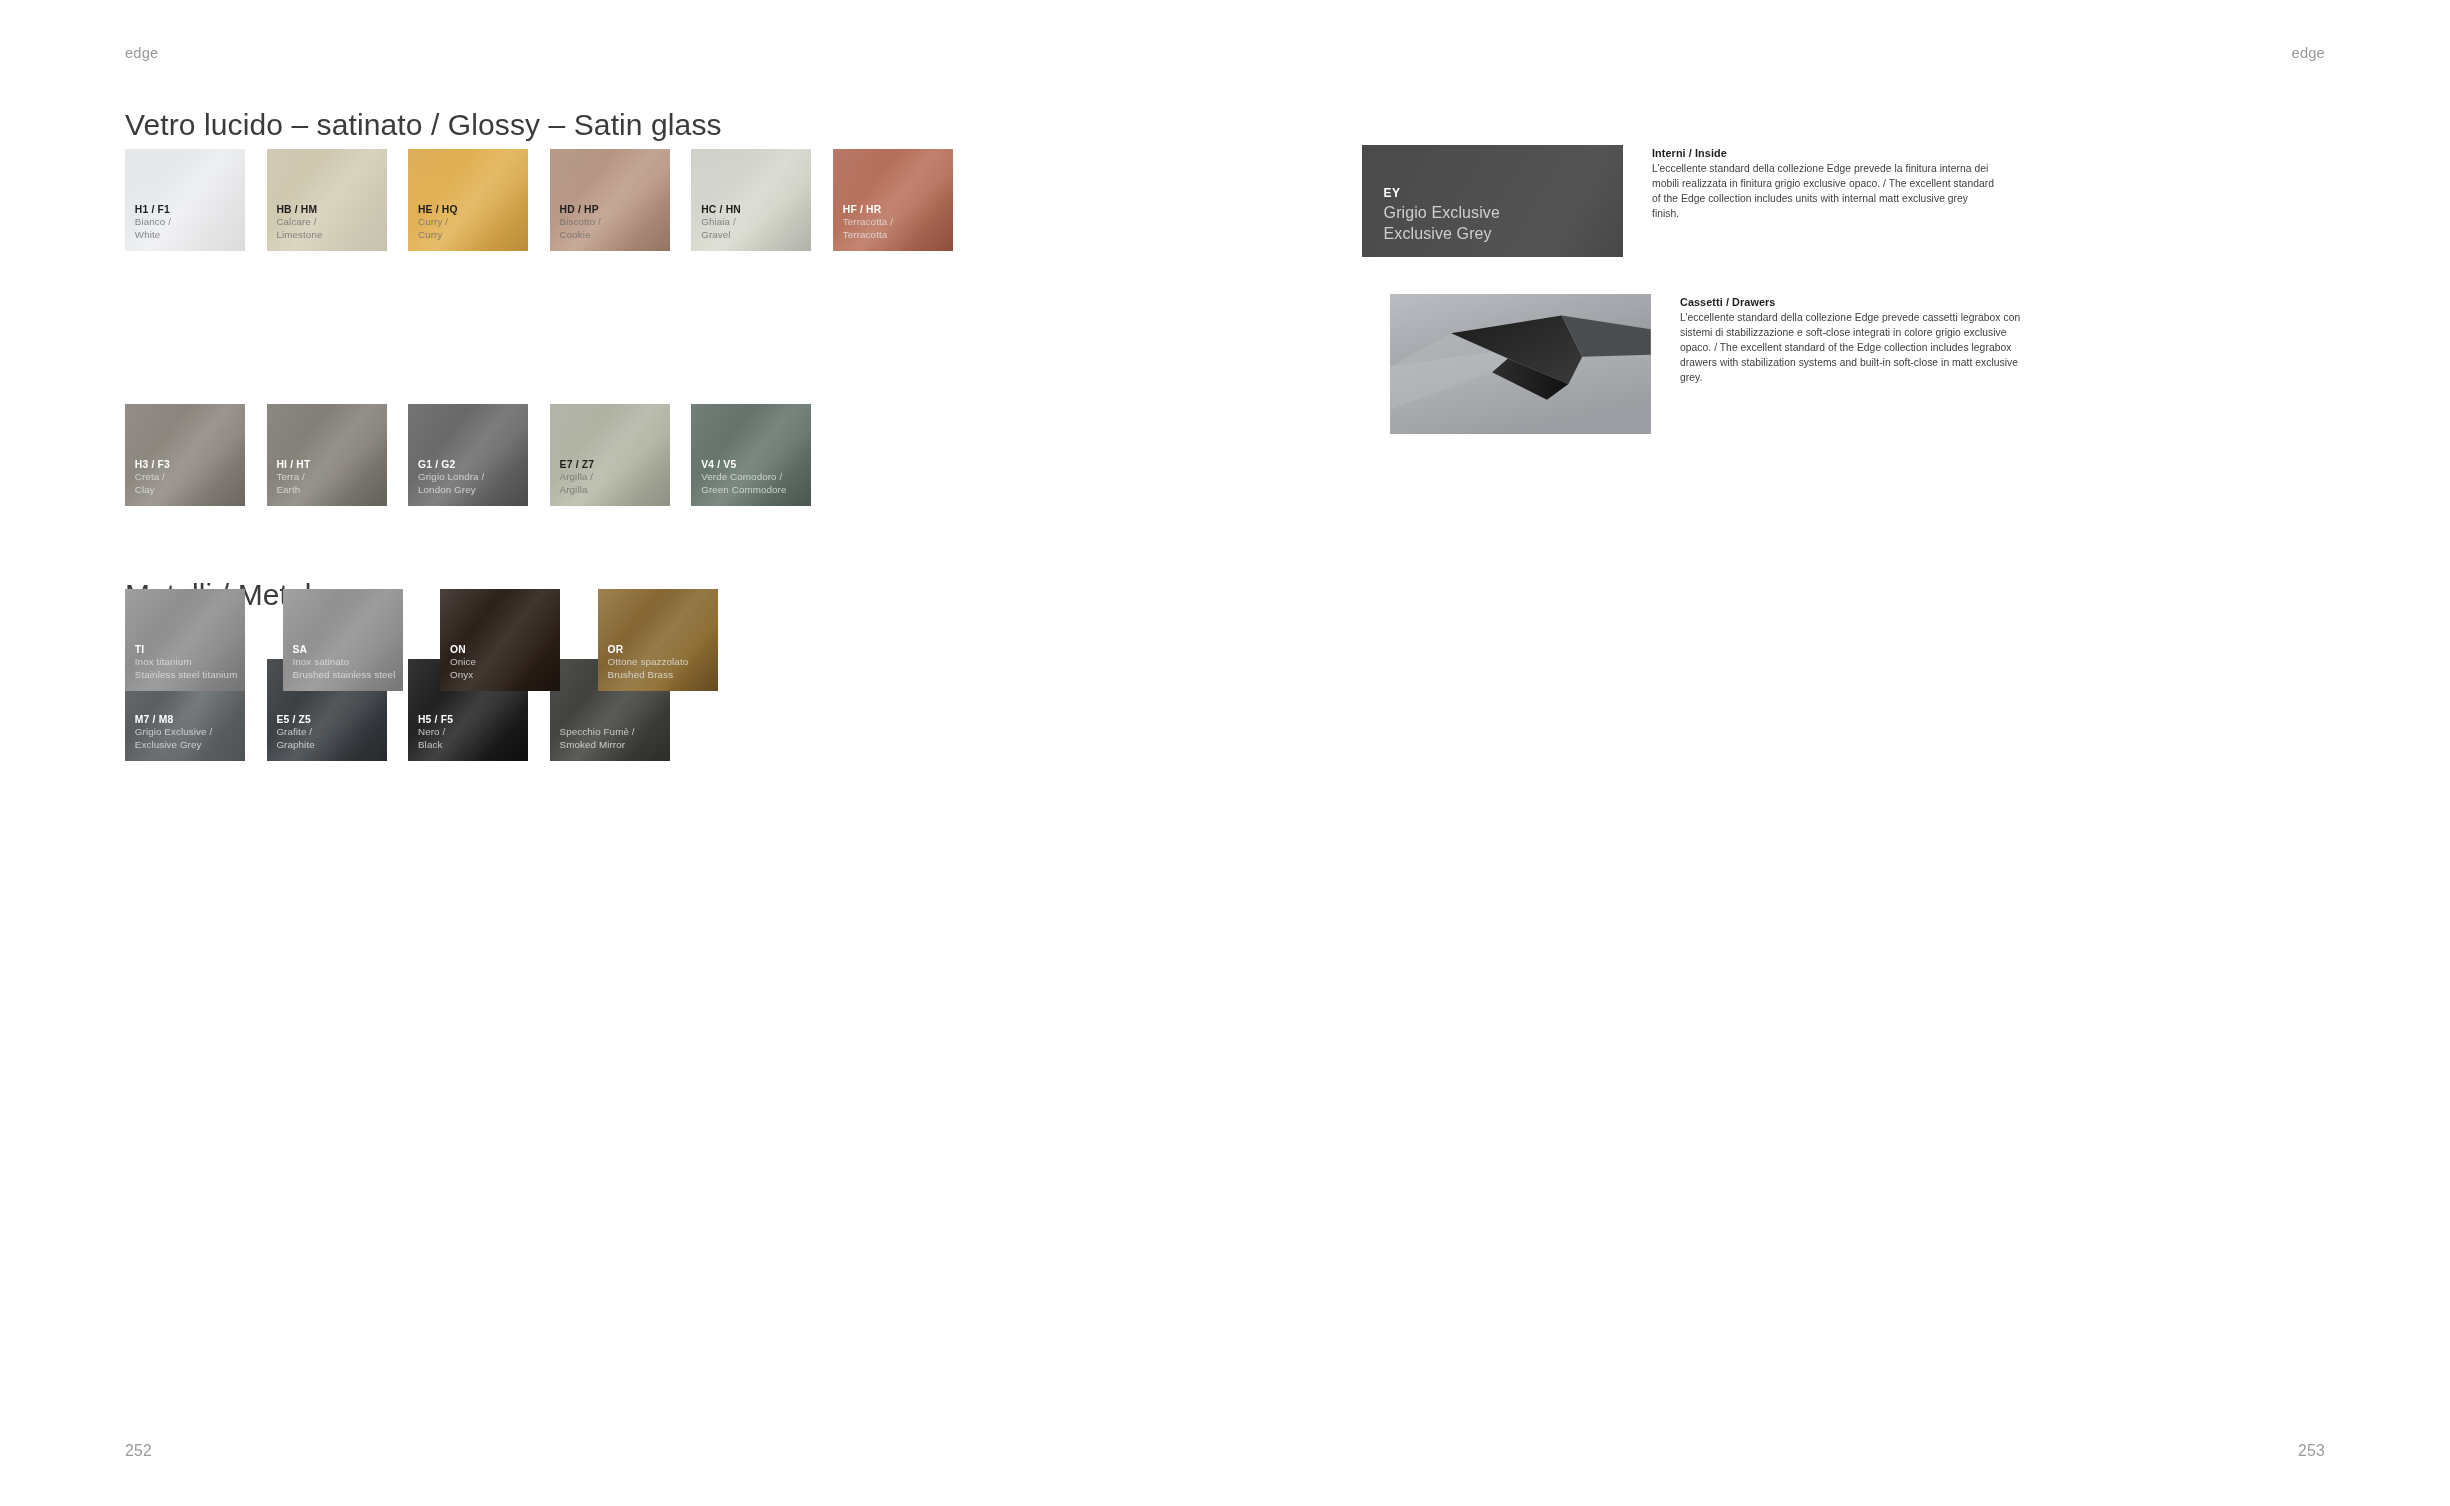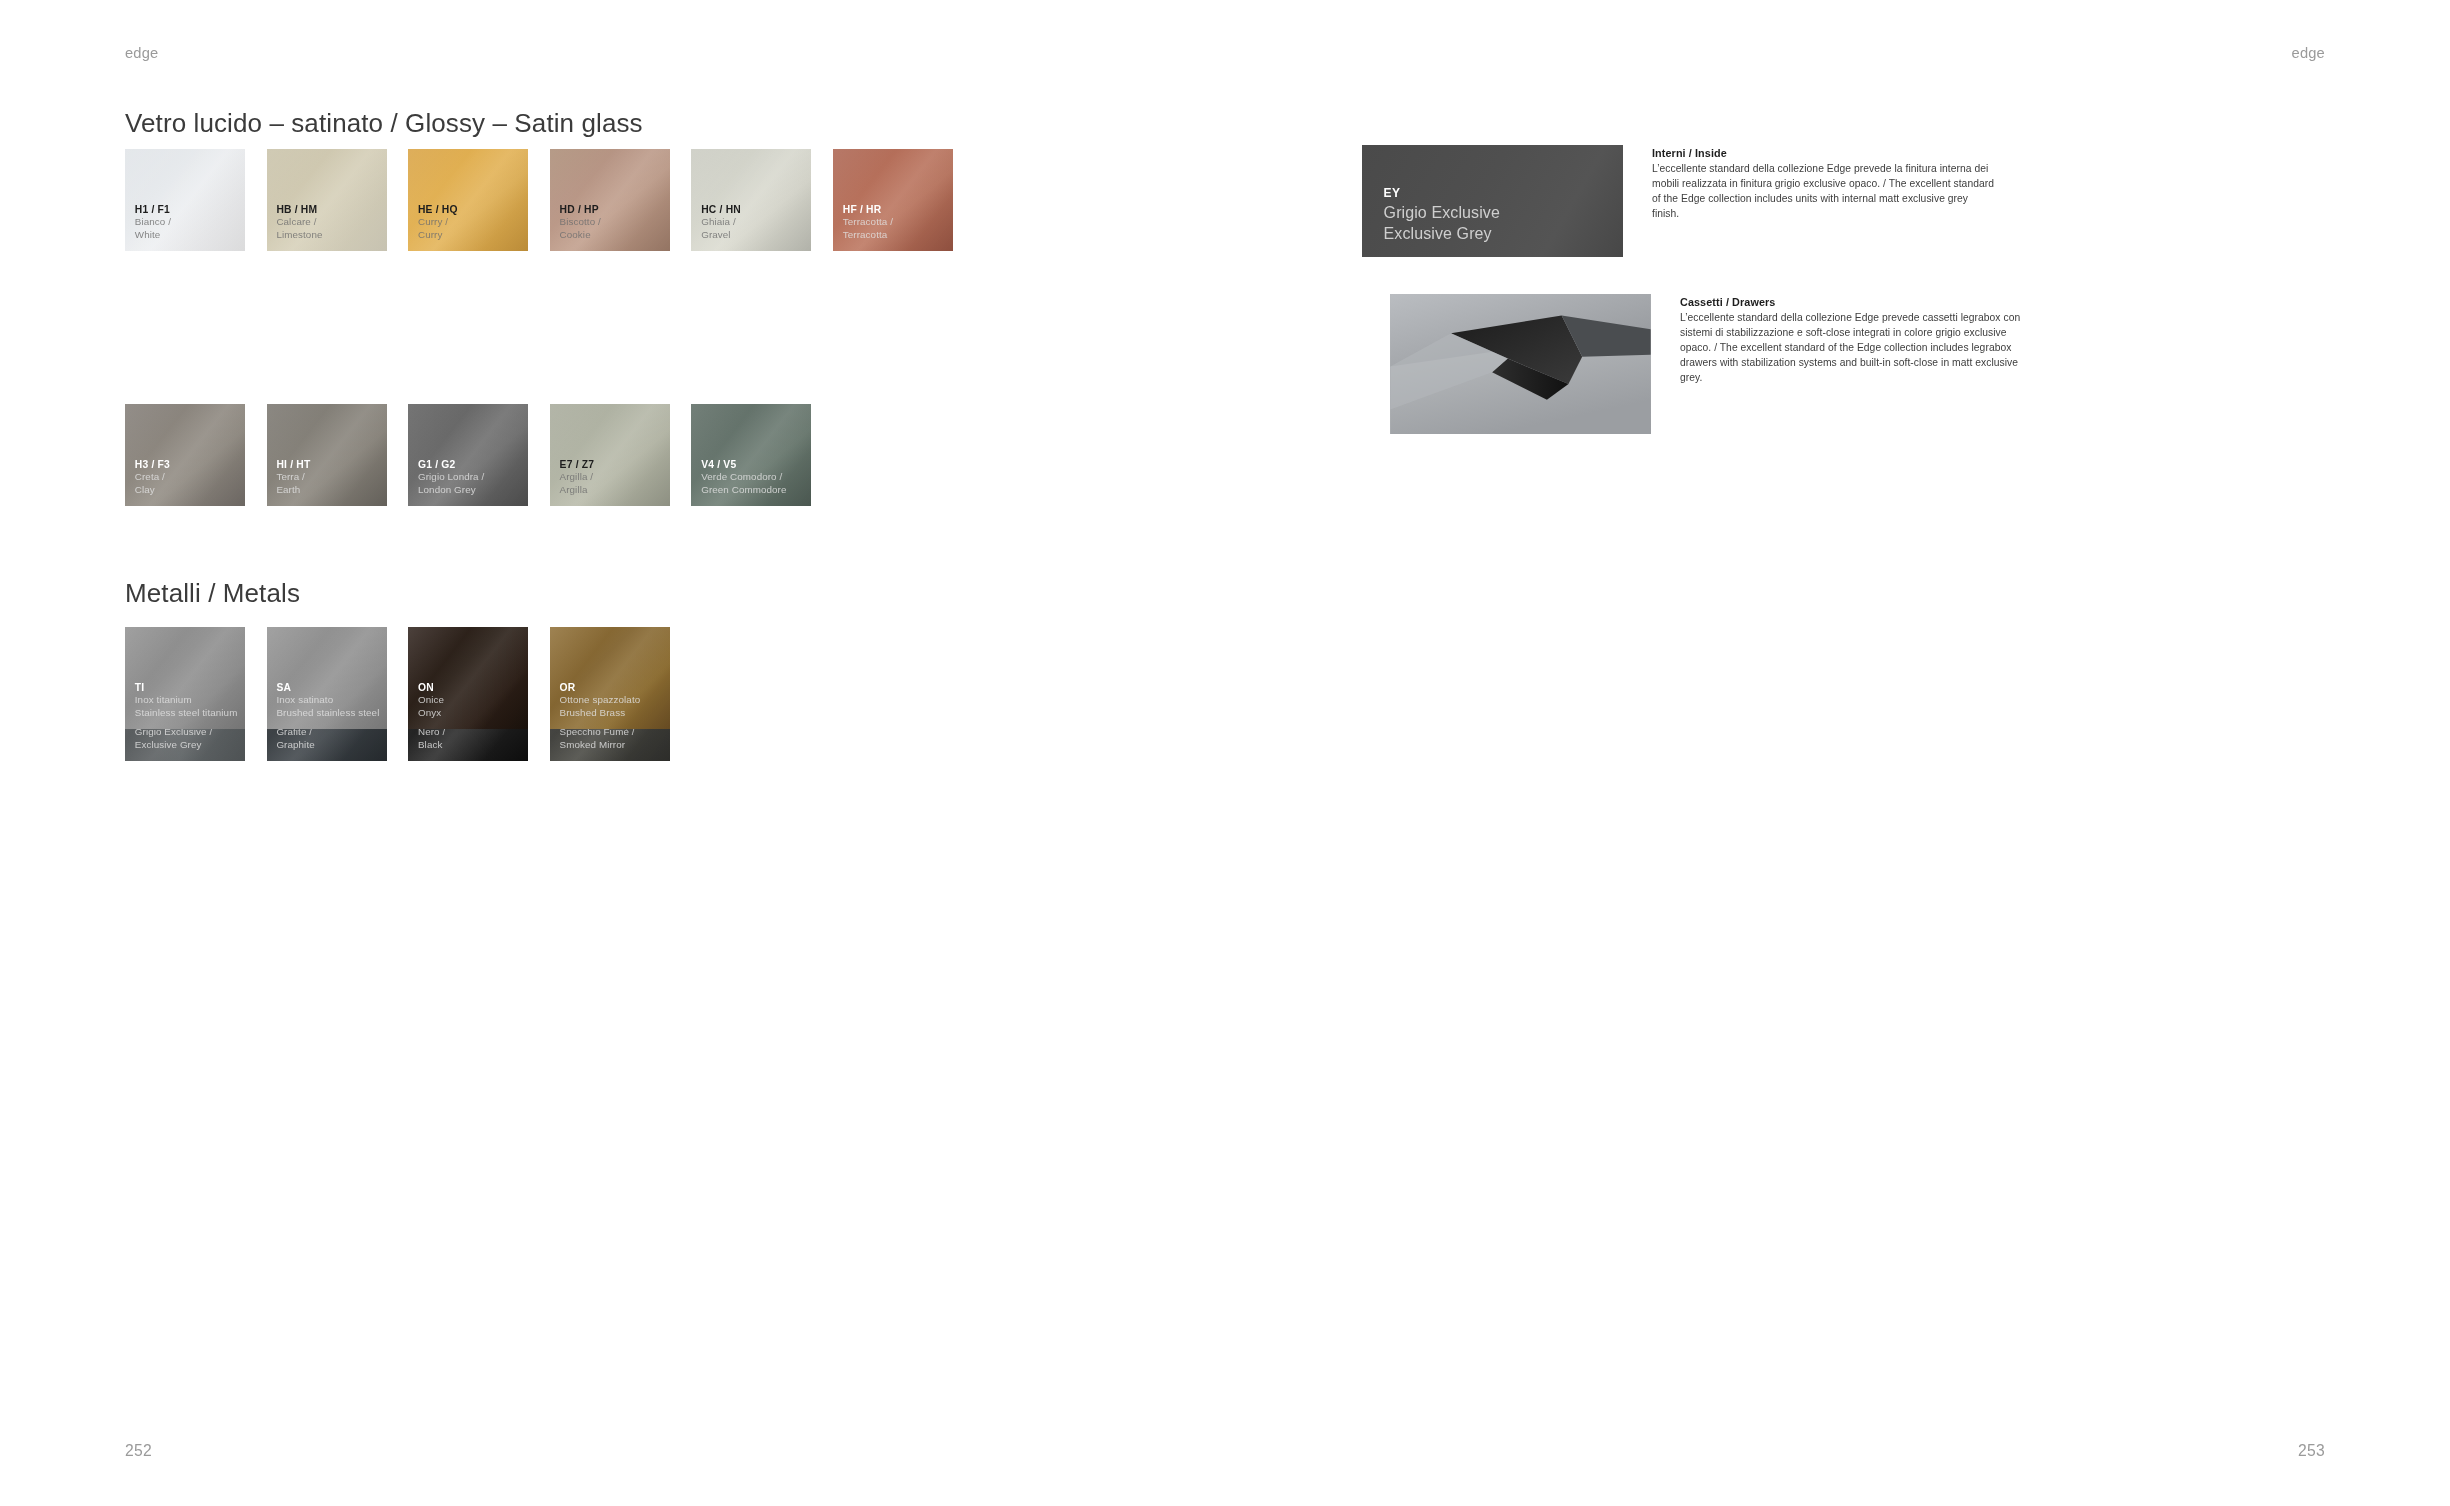--- a/index.html
+++ b/index.html
@@ -37,21 +37,21 @@
     letter-spacing: 0.3px;
   }
   .folio.left  { left: 125px; }
   .folio.right { right: 125px; }
 
   
   .page-left  { position: absolute; left: 125px;  top: 0; width: 1098px; height: 100%; }
   .page-right { position: absolute; left: 1362px; top: 0; width: 980px; height: 100%; }
 
   .section-title {
-    font-size: 26px;
+    font-size: 30px;
     font-weight: 400;
     color: #3b3b3b;
     letter-spacing: 0.1px;
     white-space: nowrap;
     text-align: right;
   }
 
   
   .swatch-grid {
     display: flex;
@@ -287,21 +287,21 @@
           <div class="sheen" style="background: linear-gradient(128deg, rgba(255, 255, 255, 0.16) 0%, rgba(255, 255, 255, 0.04) 32%, rgba(255, 255, 255, 0.13) 52%, rgba(0, 0, 0, 0.07) 78%, rgba(0, 0, 0, 0.13) 100%);"></div>
           <span class="sw-caption">
             <span class="sw-name">Specchio Fumè /</span>
             <span class="sw-name">Smoked Mirror</span>
           </span>
         </div>
       </div>
 
     <div class="section-title" style="position:absolute;top:578px;left:0;">Metalli / Metals</div>
 
-    <div class="swatch-grid" id="metals-grid" style="position:absolute;top:627px;left:0;width:1039px;">
+    <div class="swatch-grid" id="metals-grid" style="position:absolute;top:589px;left:0;width:1039px;gap:16px;">
         <div class="swatch sw-dark" style="background: linear-gradient(135deg, rgb(142, 142, 142) 0%, rgb(137, 137, 137) 40%, rgb(146, 146, 146) 70%, rgb(133, 133, 133) 100%);">
           <div class="sheen" style="background: linear-gradient(128deg, rgba(255, 255, 255, 0.16) 0%, rgba(255, 255, 255, 0.04) 32%, rgba(255, 255, 255, 0.13) 52%, rgba(0, 0, 0, 0.07) 78%, rgba(0, 0, 0, 0.13) 100%);"></div>
           <span class="sw-caption">
             <span class="sw-code">TI</span>
             <span class="sw-name">Inox titanium</span>
             <span class="sw-name">Stainless steel titanium</span>
           </span>
         </div>
         <div class="swatch sw-dark" style="background: linear-gradient(135deg, rgb(144, 144, 144) 0%, rgb(139, 139, 139) 40%, rgb(149, 149, 149) 70%, rgb(136, 136, 136) 100%);">
           <div class="sheen" style="background: linear-gradient(128deg, rgba(255, 255, 255, 0.16) 0%, rgba(255, 255, 255, 0.04) 32%, rgba(255, 255, 255, 0.13) 52%, rgba(0, 0, 0, 0.07) 78%, rgba(0, 0, 0, 0.13) 100%);"></div>

